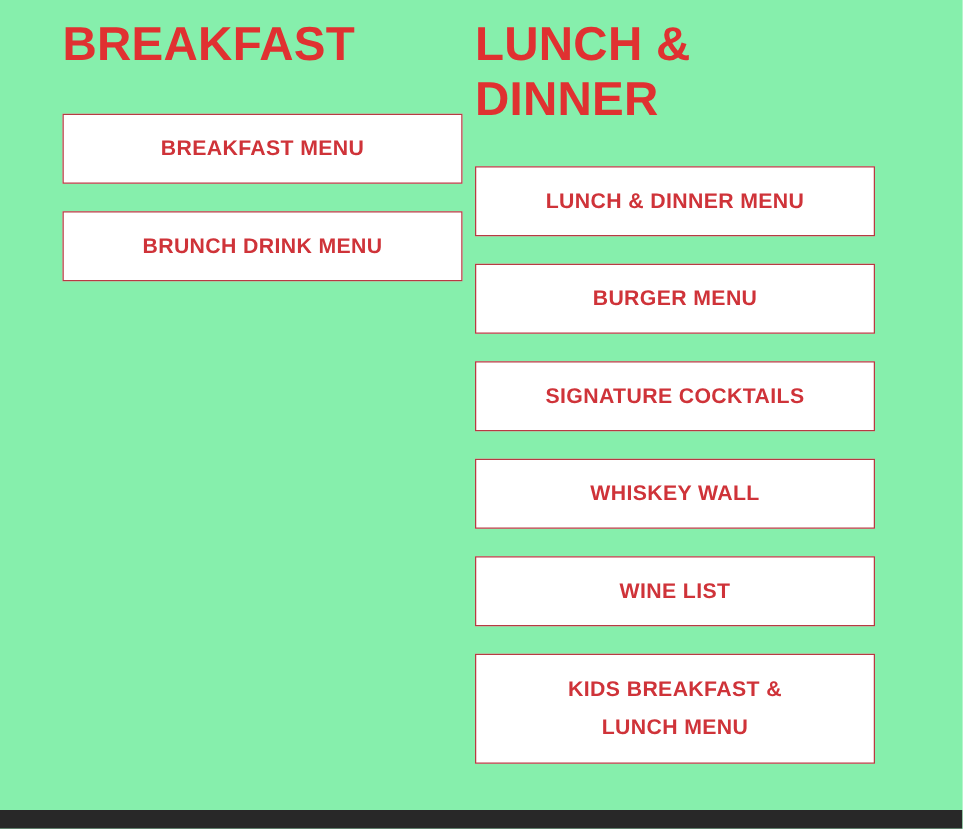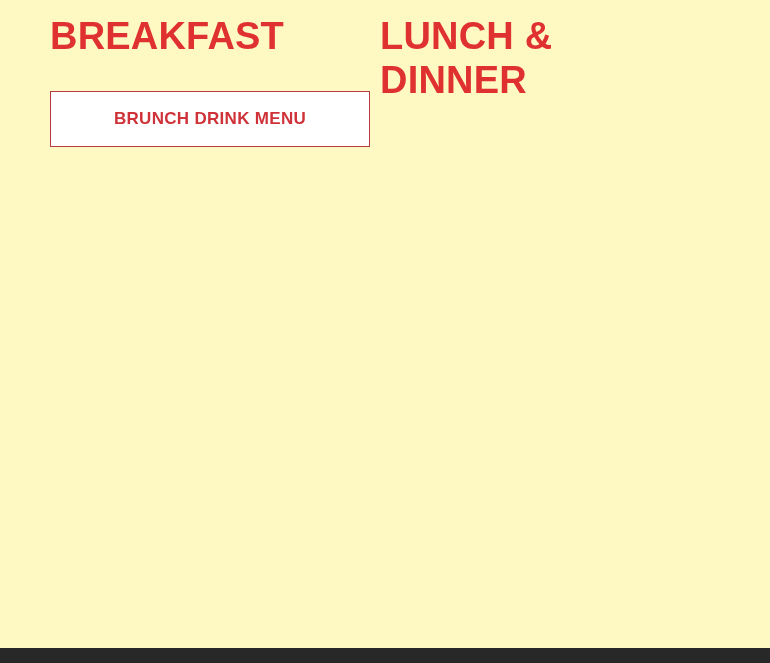--- a/index.html
+++ b/index.html
@@ -12,21 +12,21 @@
     background: #ffffff;
     font-family: "Liberation Sans", sans-serif;
     overflow: hidden;
     position: relative;
   }
 
   .page {
     position: relative;
     width: 770px;
     height: 663px;
-    background: #fef9c3;
+    background: #86efac;
     box-sizing: border-box;
   }
 
   .columns {
     display: flex;
     flex-direction: row;
     align-items: flex-start;
     padding-top: 14px;
   }
 
@@ -116,25 +116,35 @@
 </head>
 <body>
 
 <div class="page">
 
   <div class="columns">
 
     <div class="column column-left">
       <h2 class="section-heading">BREAKFAST</h2>
       <div class="menu-list">
+        <a class="menu-button" href="#">BREAKFAST MENU</a>
         <a class="menu-button" href="#">BRUNCH DRINK MENU</a>
       </div>
     </div>
 
     <div class="column column-right">
       <h2 class="section-heading">LUNCH &amp; DINNER</h2>
+      <div class="menu-list">
+        <a class="menu-button" href="#">LUNCH &amp; DINNER MENU</a>
+        <a class="menu-button" href="#">BURGER MENU</a>
+        <a class="menu-button" href="#">SIGNATURE COCKTAILS</a>
+        <a class="menu-button" href="#">WHISKEY WALL</a>
+        <a class="menu-button" href="#">WINE LIST</a>
+        <a class="menu-button tall" href="#">KIDS BREAKFAST &amp;
+LUNCH MENU</a>
+      </div>
     </div>
 
   </div>
 
   <div class="footer-bar"></div>
 
 </div>
 
 </body></html>

